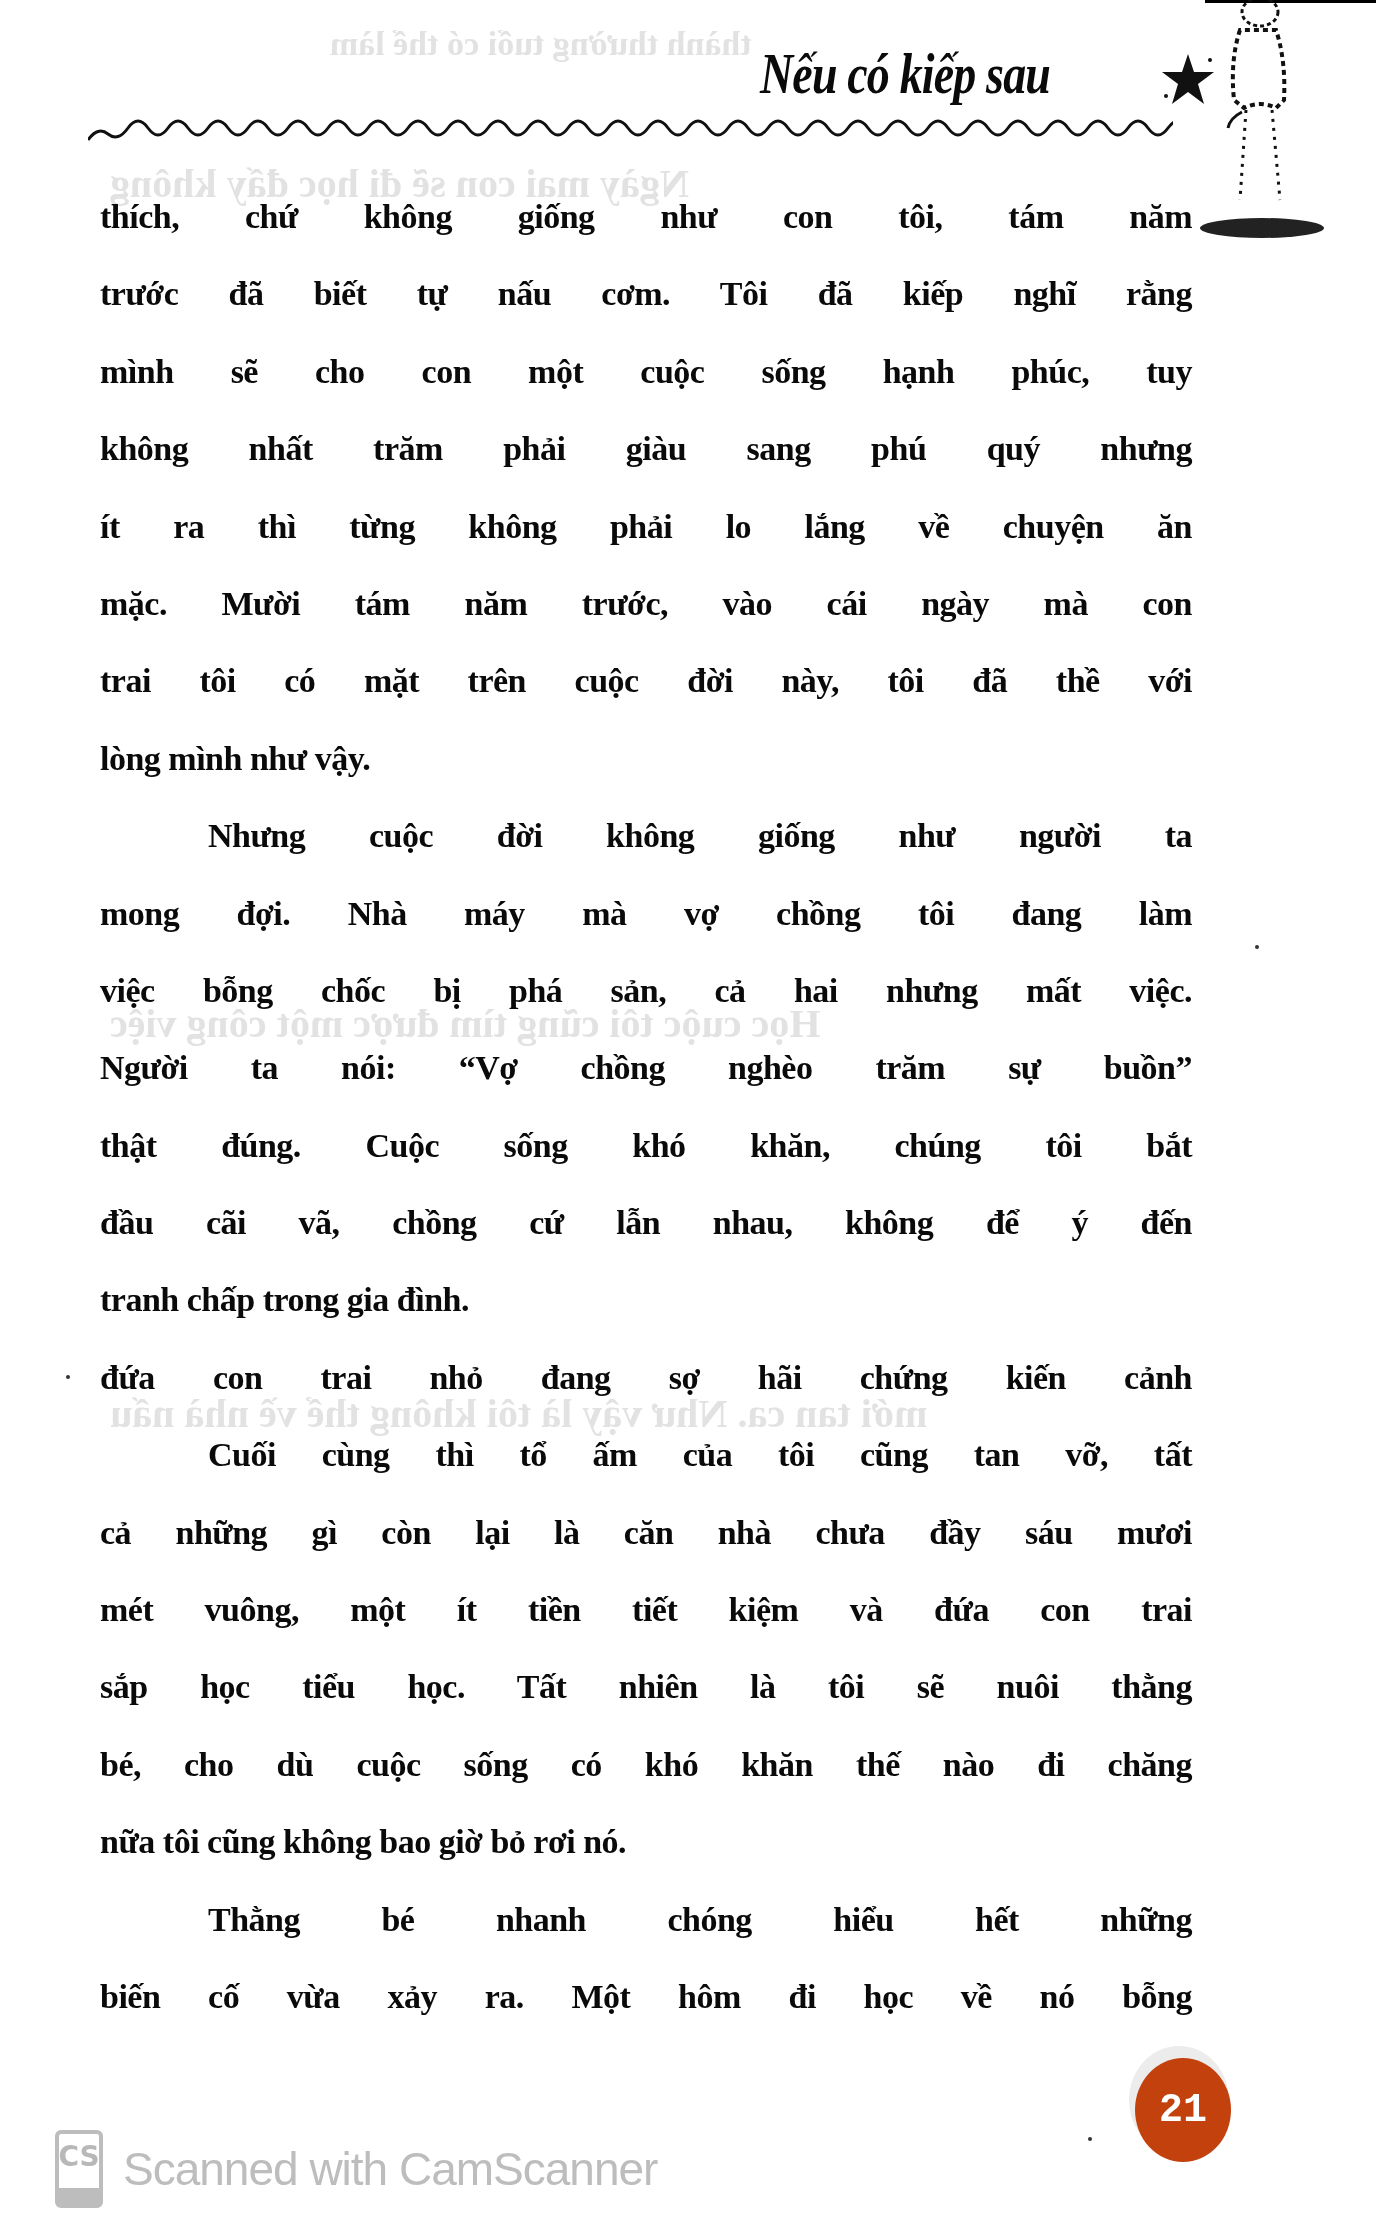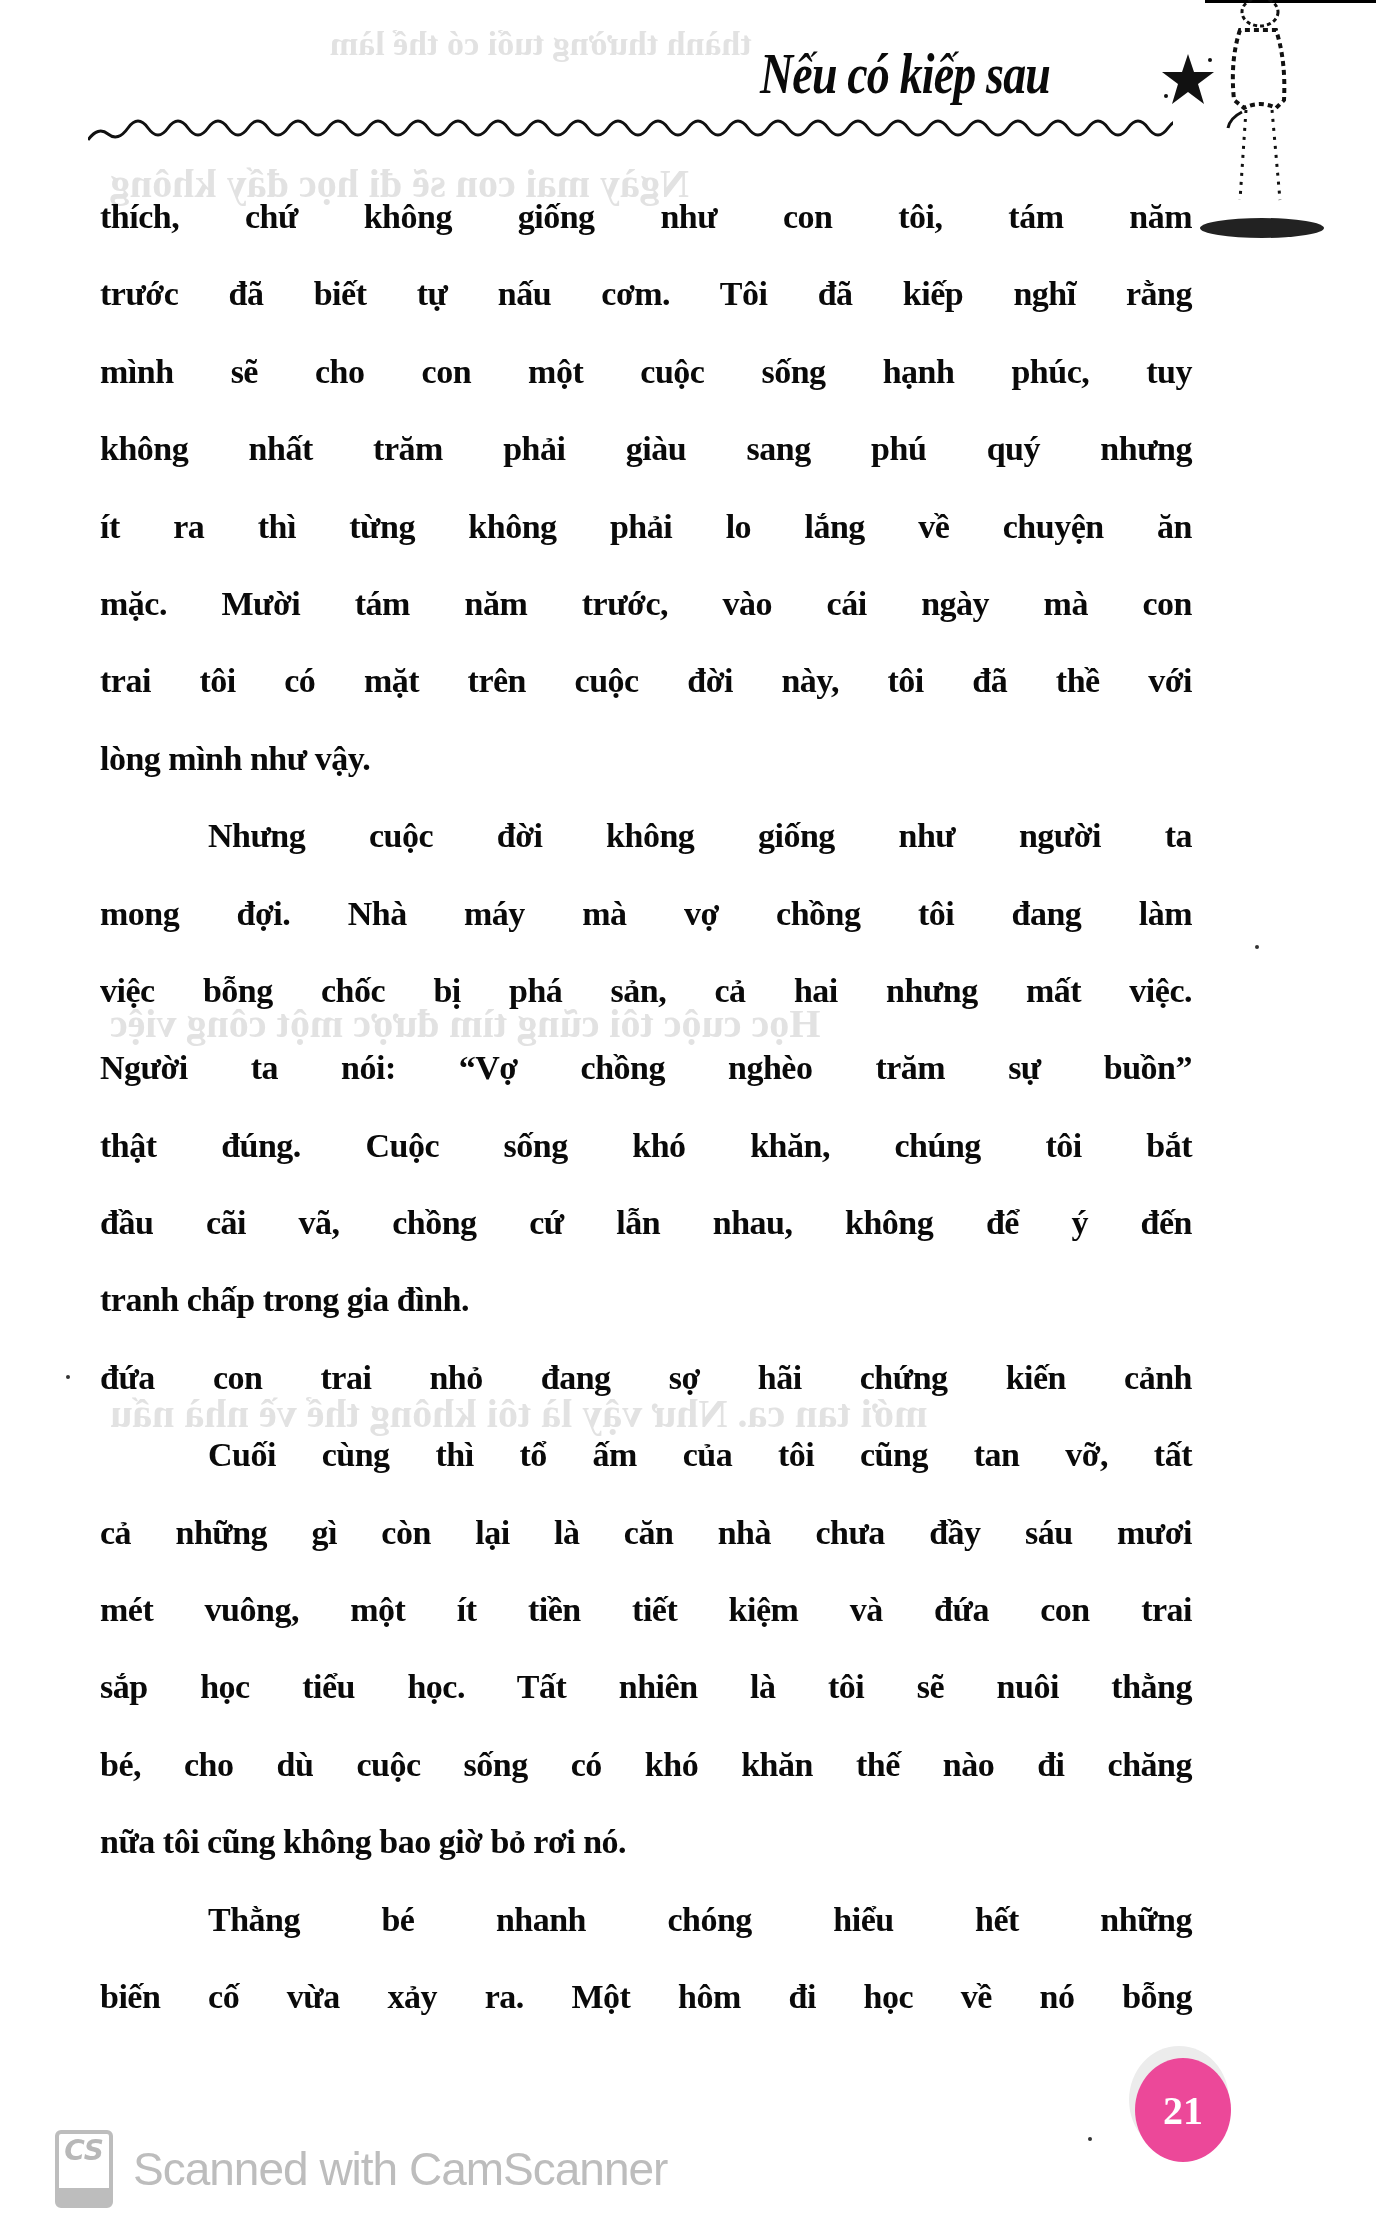--- a/index.html
+++ b/index.html
@@ -23,32 +23,31 @@
   .text-block { position: absolute; left: 100px; top: 178px; width: 1092px; }
   .line {
     height: 77.4px; line-height: 77.4px; font-size: 34px; font-weight: bold;
     white-space: nowrap; text-align: justify; text-align-last: justify;
     letter-spacing: -0.5px; font-family: "Liberation Serif", serif;
   }
   .line.last { text-align-last: left; }
   .line.indent { padding-left: 108px; }
   .pagenum {
     position: absolute; left: 1135px; top: 2058px; width: 96px; height: 104px;
-    border-radius: 50%; background: #ec4899; color: #fff;
-    font-family: Liberation Serif, serif; font-size: 40px; font-weight: bold;
+    border-radius: 50%; background: #c2410c; color: #fff;
+    font-family: Liberation Mono, monospace; font-size: 40px; font-weight: bold;
     display: flex; align-items: center; justify-content: center;
     box-shadow: -4px -10px 0 2px #ececec;
   }
   .watermark { position: absolute; left: 55px; top: 2130px; display: flex; align-items: center; gap: 20px; }
   .cs-logo {
-    width: 58px; height: 78px; border: 4px solid #bdbdbd; border-radius: 6px; box-sizing: border-box;
+    width: 48px; height: 78px; border: 4px solid #bdbdbd; border-radius: 6px; box-sizing: border-box;
     color: #b8b8b8; font-family: "DejaVu Sans", sans-serif; font-weight: bold; font-size: 28px;
-    display: flex; align-items: flex-start; justify-content: center; 
+    display: flex; align-items: flex-start; justify-content: center; padding-top: 6px;
     border-bottom-width: 20px;
-    font-style: italic;
   }
   .cs-text { color: #bdbdbd; font-family: "Liberation Sans", sans-serif; font-size: 46px; letter-spacing: -1px; }
   .dot { position:absolute; width:4px; height:4px; background:#333; border-radius:50%; }
 </style>
 </head>
 <body>
 
 <div class="ghost" style="left:330px;top:25px;font-size:34px;">thành thường tuổi có thể làm</div>
 <div class="ghost" style="left:110px;top:160px;">Ngày mai con sẽ đi học đấy không</div>
 <div class="ghost" style="left:110px;top:1000px;">Học cuộc tôi cũng tìm được một công việc</div>

